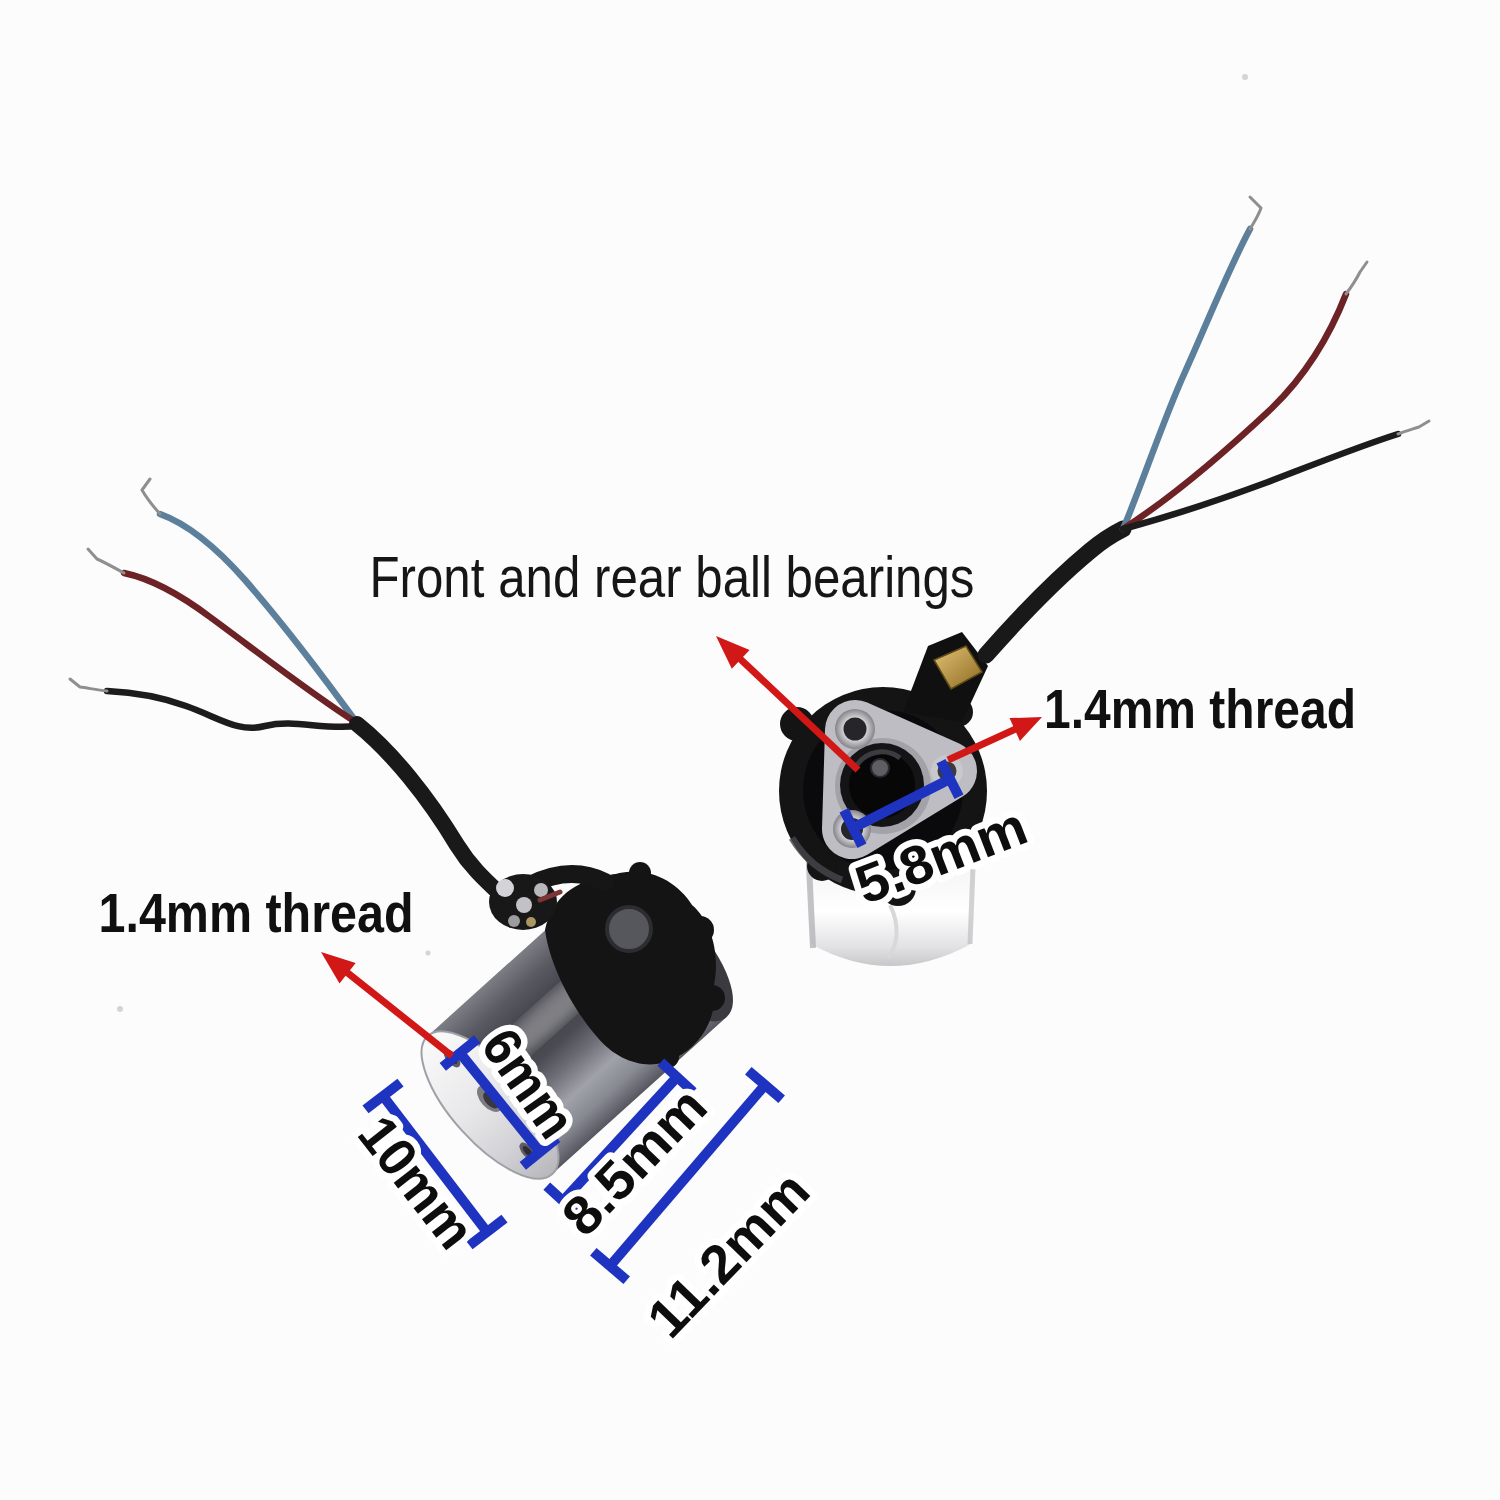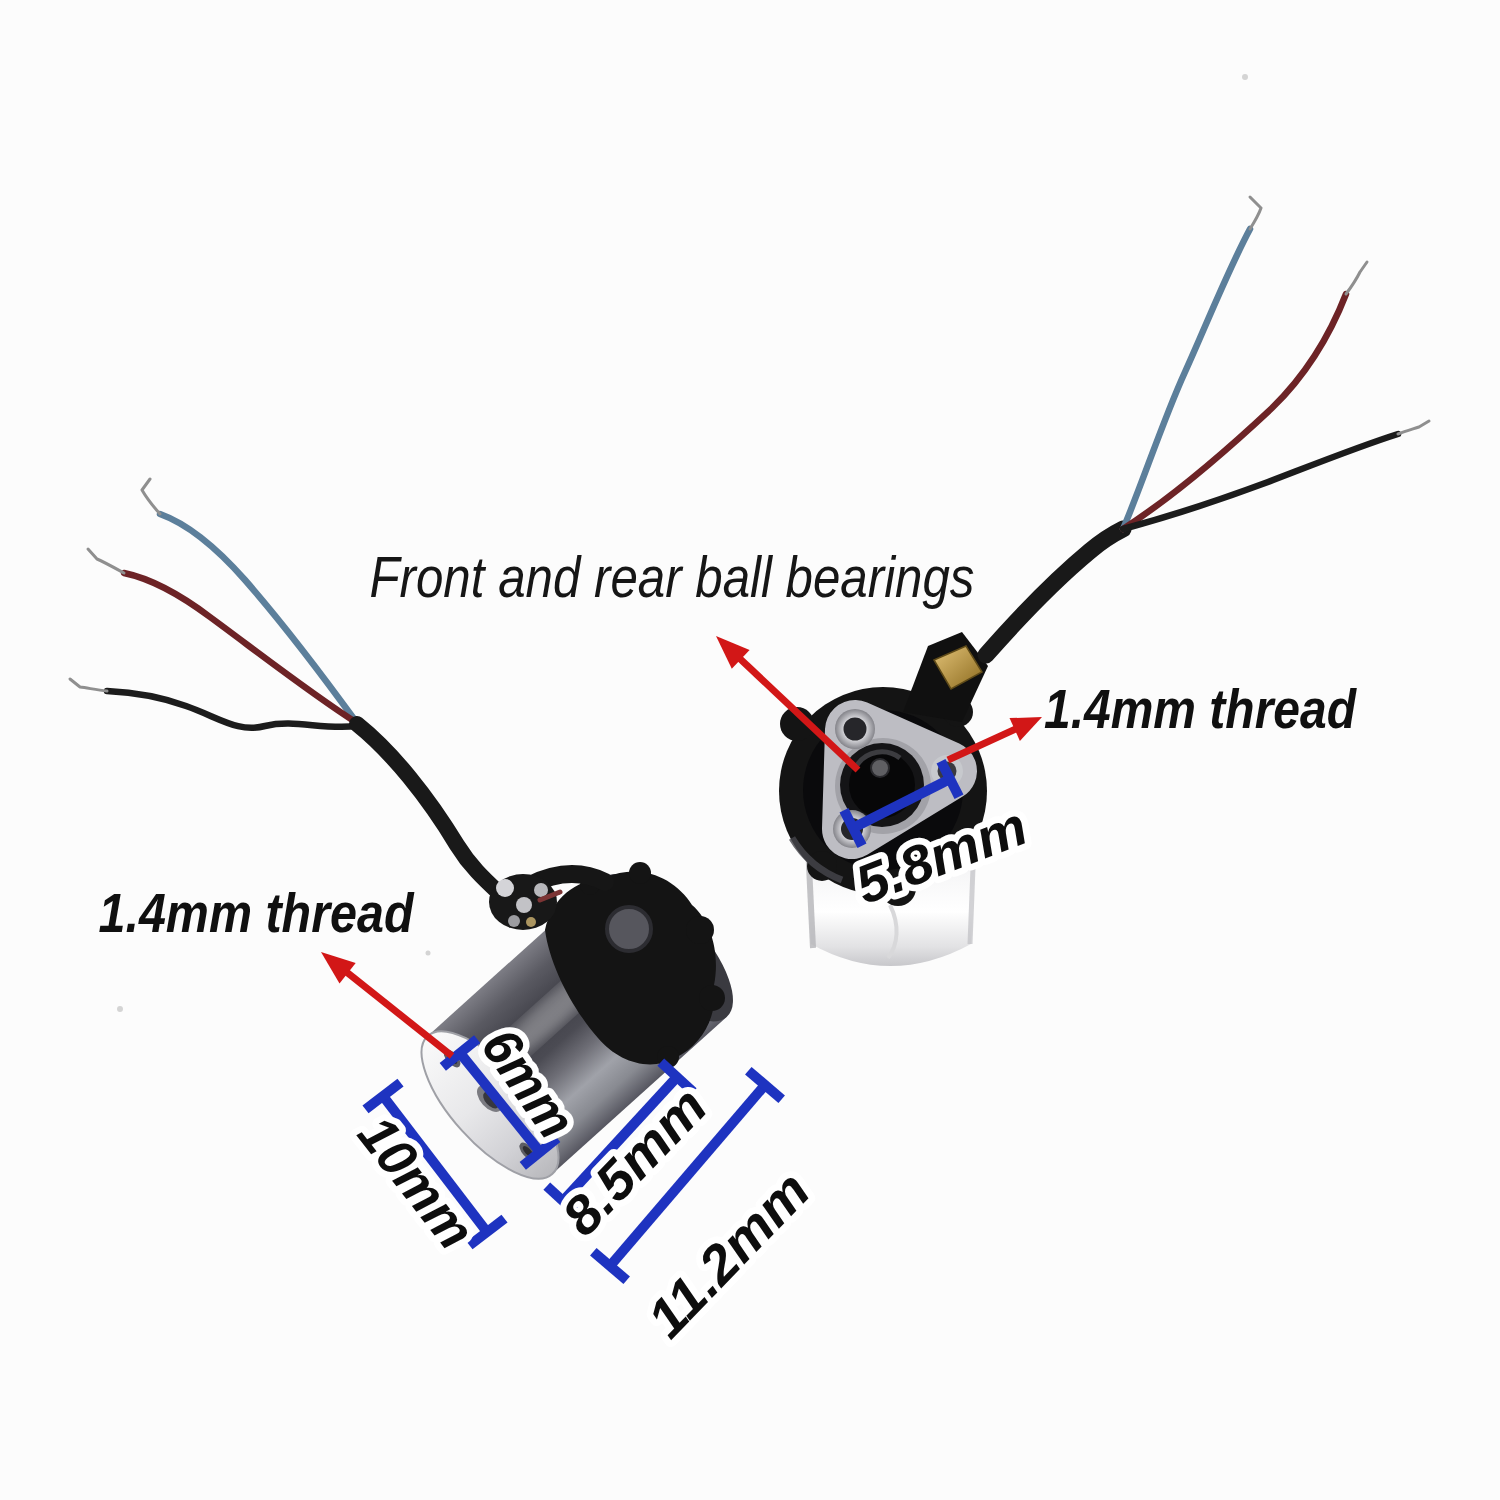--- a/index.html
+++ b/index.html
@@ -1,16 +1,16 @@
 <!DOCTYPE html>
 <html><head>
 <meta charset="utf-8">
 <style>
   html,body{margin:0;padding:0;background:#fff;}
-  .stage{width:1500px;height:1500px;overflow:hidden;position:relative;font-family:"Liberation Sans",sans-serif;font-style:italic;}
+  .stage{width:1500px;height:1500px;overflow:hidden;position:relative;font-family:"Liberation Sans",sans-serif;}
   svg{display:block;}
   .title-text{font-family:"Liberation Sans",sans-serif;font-size:58px;font-weight:400;fill:#161616;}
   .thread-text{font-family:"Liberation Sans",sans-serif;font-size:55px;font-weight:700;fill:#101010;}
   .dim-text{font-family:"Liberation Sans",sans-serif;font-size:54px;font-weight:700;fill:#0d0d0d;
             stroke:#ffffff;stroke-width:13px;paint-order:stroke;stroke-linejoin:round;}
   text{text-anchor:middle;}
 </style>
 </head>
 <body>
 

